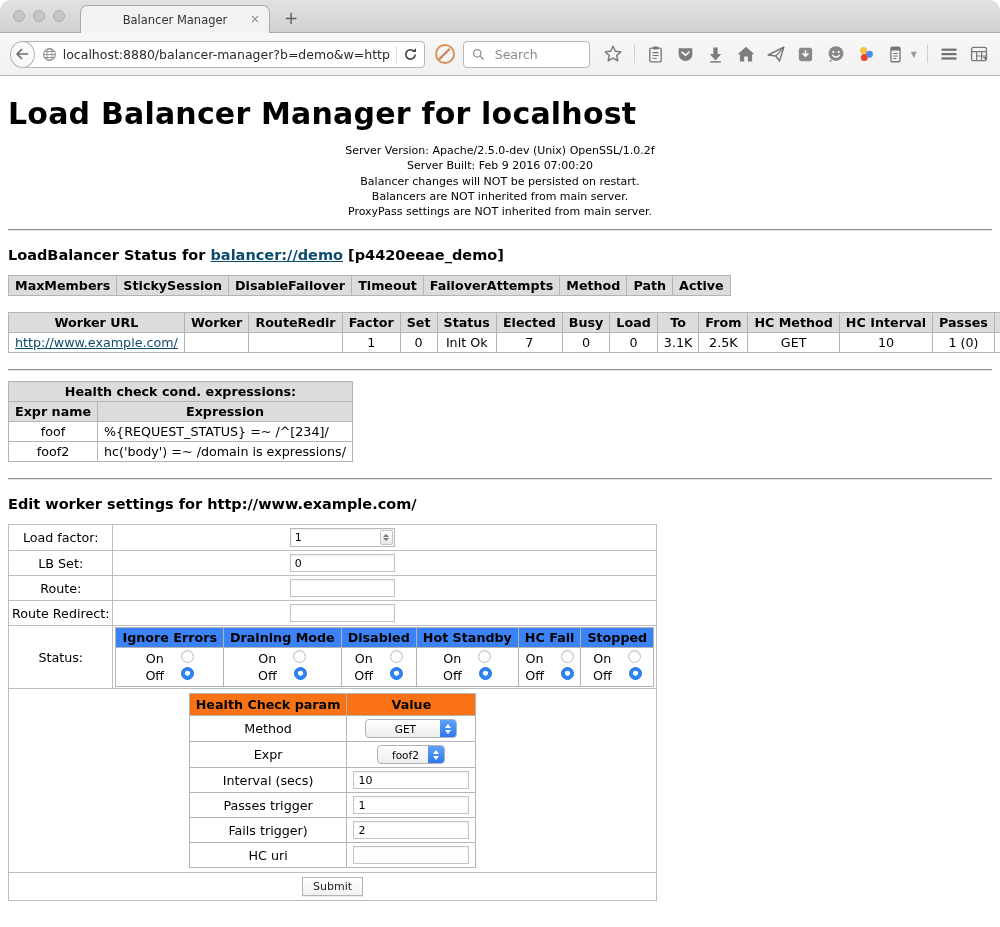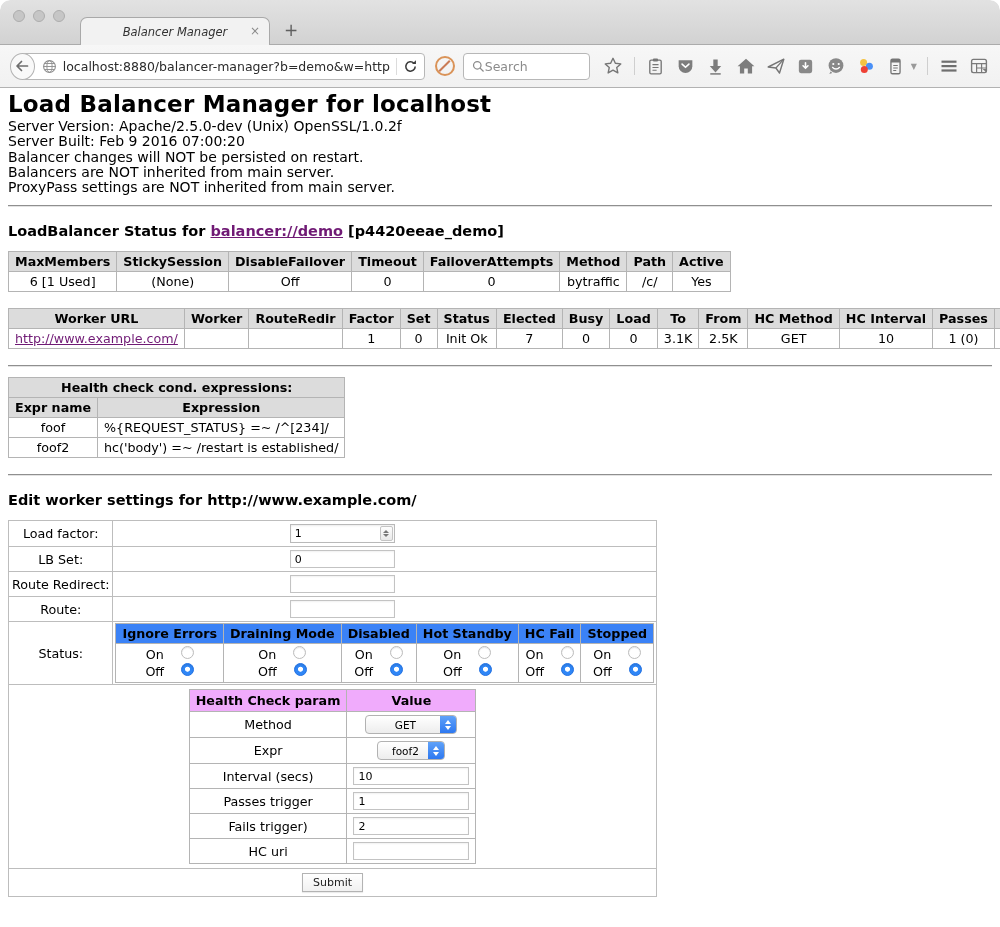--- a/index.html
+++ b/index.html
@@ -1,50 +1,50 @@
 <!DOCTYPE html>
 <html><head>
 <meta charset="utf-8">
 <style>
   * { margin:0; padding:0; box-sizing:border-box; }
   html,body { background:#fff; }
   body { width:1000px; height:927px; font-family:"DejaVu Sans","Liberation Sans",sans-serif; overflow:hidden; }
   .window { width:1000px; height:927px; border-radius:10px 10px 0 0; overflow:hidden; background:#fff; }
 
   
-  .tabbar { height:45px; background:linear-gradient(#e2e2e2,#d2d2d2); border-bottom:1px solid #ababab; position:relative; border-radius:10px 10px 0 0;font-style:italic; }
+  .tabbar { height:33px; background:linear-gradient(#e2e2e2,#d2d2d2); border-bottom:1px solid #ababab; position:relative; border-radius:10px 10px 0 0; }
   .traffic { position:absolute; top:10px; left:13px; display:flex; gap:8px; }
   .tl-dot { width:12px; height:12px; border-radius:50%; background:#c6c6c6; border:1px solid #adadad; }
   .tab { position:absolute; left:80px; bottom:-1px; width:190px; height:28px; background:#f2f2f2; border:1px solid #a9a9a9; border-bottom:none; border-radius:7px 7px 0 0; display:flex; align-items:center; justify-content:center; }
   .tab-title { font-size:11.5px; color:#333; }
   .tab-close { position:absolute; right:9px; top:7px; font-size:12px; color:#8a8a8a; line-height:12px; cursor:default; }
   .newtab { position:absolute; left:284px; bottom:4px; font-size:17px; color:#5f5f5f; }
 
   .toolbar { height:43px; background:linear-gradient(#f7f7f7,#f1f1f1); border-bottom:1px solid #b2b2b2; display:flex; align-items:center; padding:0 10px; }
   .back-btn { width:27px; height:27px; border-radius:50%; border:1px solid #b3b3b3; background:#f9f9f9; display:flex; align-items:center; justify-content:center; margin-right:-14px; position:relative; z-index:2; }
   .urlbar { width:404px; height:27px; background:#fff; border:1px solid #b7b7b7; border-radius:4px; display:flex; align-items:center; padding:0 6px 0 20px; gap:6px; }
   .url-text { flex:1; font-size:12.5px; color:#2b2b2b; white-space:nowrap; overflow:hidden; }
   .url-sep { width:1px; height:17px; background:#dcdcdc; }
   .blocked { width:20px; height:20px; margin:0 8px 0 10px; position:relative; flex:none; }
   .blocked .ring { position:absolute; inset:0; border:2px solid #d5813c; border-radius:50%; opacity:.85; }
   .blocked .slash { position:absolute; left:2px; top:9px; width:15px; height:2px; background:#c2653a; transform:rotate(-45deg); opacity:.85; }
-  .searchbar { width:138px; height:27px; background:#fff; border:1px solid #b7b7b7; border-radius:4px; display:flex; align-items:center; padding:0 8px; gap:0;text-align:center; }
+  .searchbar { width:138px; height:27px; background:#fff; border:1px solid #b7b7b7; border-radius:4px; display:flex; align-items:center; padding:0 8px; gap:10px;text-align:center; }
   .search-ph { font-size:12.5px; color:#8b8b8b; }
   .iconrow { display:flex; align-items:center; margin-left:12px; gap:8px; }
   .ticon { width:22px; height:22px; display:flex; align-items:center; justify-content:center; flex:none; }
   .vsep { width:1px; height:18px; background:#cfcfcf; margin:0 2px; }
   .caret-down { font-size:8px; color:#9a9a9a; margin-left:-4px; }
 
   
   .content { padding:0 8px; background:#fff; height:851px; font-size:13px; color:#000; }
-  h1.pagetitle { font-size:23px; font-weight:bold; padding-top:3px; margin-bottom:2px; letter-spacing:.2px; }
-  .server-info div { line-height:15.3px; font-size:14px; }
+  h1.pagetitle { font-size:30px; font-weight:bold; padding-top:20px; margin-bottom:12px; letter-spacing:.2px; }
+  .server-info div { line-height:15.3px; font-size:11px;text-align:center; }
   hr.rule { border:none; border-top:1px solid #8f8f8f; border-bottom:1px solid #e3e3e3; margin:10px 0; }
   h3.sect { font-size:14.5px; font-weight:bold; margin:16px 0 12px; }
-  a.vlink { color:#701a75; text-decoration:underline; }
+  a.vlink { color:#0c4a6e; text-decoration:underline; }
 
   table.t { border-collapse:collapse; margin-bottom:16px; font-size:12.7px; }
   table.t th, table.t td { border:1px solid #b4b4b4; padding:2px 6px; text-align:center; white-space:nowrap;margin-top:32px; }
   table.t th { background:#dcdcdc; font-weight:bold; }
   table.t { border:1px solid #979797; }
   table.worker { width:984px; }
   td.cell-left { text-align:left !important; }
 
   
   table.formt { border-collapse:collapse; width:564px; border:1px solid #a8a8a8; font-size:12.7px; margin-bottom:4px; }
@@ -60,21 +60,21 @@
 
   table.statust { border-collapse:collapse; width:100%; border:1px solid #a8a8a8; font-size:12.7px; }
   table.statust th, table.statust td { border:1px solid #b4b4b4; padding:2px 6px; text-align:center; white-space:nowrap; }
   table.statust th { background:#3b82f6; }
   .radio-line { display:flex; align-items:flex-start; justify-content:center; gap:17px; line-height:17px; }
   .radio { width:13px; height:13px; border-radius:50%; background:#fff; border:1px solid #bcbcbc; box-shadow:inset 0 1px 1px rgba(0,0,0,.1); flex:none; }
   .radio.checked { border:1px solid #2572e2; background:radial-gradient(circle at 50% 47%, #fff 0 2.2px, #2f86f6 2.8px 100%); }
 
   table.hct { border-collapse:collapse; border:1px solid #a8a8a8; font-size:12.7px; margin:2px auto; }
   table.hct th, table.hct td { border:1px solid #b4b4b4; padding:3px 6px; text-align:center; white-space:nowrap; }
-  table.hct th { background:#f0abfc; }
+  table.hct th { background:#f97316; }
   table.hct td.hclabel { width:140px; }
   table.hct td.hcval { width:127px; }
   .mac-select { display:inline-flex; align-items:center; height:19px; border:1px solid #b2b2b2; border-radius:4px; background:linear-gradient(#fff,#ededed); font-size:10.5px; overflow:hidden; vertical-align:middle; }
   .sel-text { flex:1; text-align:center; padding:0 4px 0 8px; }
   .sel-stepper { width:16px; height:19px; background:linear-gradient(#62a4f9,#2b76f0); display:flex; flex-direction:column; align-items:center; justify-content:center; gap:2px; }
   .chev-up { width:0; height:0; border-left:3.5px solid transparent; border-right:3.5px solid transparent; border-bottom:4px solid #fff; }
   .chev-dn { width:0; height:0; border-left:3.5px solid transparent; border-right:3.5px solid transparent; border-top:4px solid #fff; }
   .submit-cell { text-align:center; padding:4px !important; }
   .submit-btn { font-family:"DejaVu Sans",sans-serif; font-size:11px; color:#222; padding:2px 10px; border:1px solid #b3b3b3; border-radius:0; background:linear-gradient(#ffffff,#f1f1f1); box-shadow:0 1px 1px rgba(0,0,0,.08); }
 </style>
@@ -232,30 +232,20 @@
       <tbody>
           <tr>
         <th>MaxMembers</th>
         <th>StickySession</th>
         <th>DisableFailover</th>
         <th>Timeout</th>
         <th>FailoverAttempts</th>
         <th>Method</th>
         <th>Path</th>
         <th>Active</th>
-      </tr>
-      <tr>
-        <td>6 [1 Used]</td>
-        <td>(None)</td>
-        <td>Off</td>
-        <td>0</td>
-        <td>0</td>
-        <td>bytraffic</td>
-        <td>/c/</td>
-        <td>Yes</td>
       </tr>
     </tbody>
       </table>
 
     <table class="t worker">
       <tbody>
           <tr>
         <th>Worker URL</th>
         <th>Worker</th>
         <th>RouteRedir</th>
@@ -304,21 +294,21 @@
       <tr>
         <th>Expr name</th>
         <th>Expression</th>
       </tr>
       <tr>
         <td>foof</td>
         <td class="cell-left">%{REQUEST_STATUS} =~ /^[234]/</td>
       </tr>
       <tr>
         <td>foof2</td>
-        <td class="cell-left">hc('body') =~ /restart is established/</td>
+        <td class="cell-left">hc('body') =~ /domain is expressions/</td>
       </tr>
     </tbody>
       </table>
 
     <hr class="rule">
 
     <h3 class="sect">Edit worker settings for http://www.example.com/</h3>
 
     <table class="formt">
       <tbody>
@@ -332,25 +322,25 @@
                   <span class="spin-dn"></span>
                 </span>
           </span>
         </td>
       </tr>
       <tr>
         <td class="flabel">LB Set:</td>
         <td class="fval"><input class="ti" style="width: 105px;" value="0"></td>
       </tr>
       <tr>
+        <td class="flabel">Route:</td>
+        <td class="fval"><input class="ti" style="width: 105px;" value=""></td>
+      </tr>
+      <tr>
         <td class="flabel">Route Redirect:</td>
-        <td class="fval"><input class="ti" style="width: 105px;" value=""></td>
-      </tr>
-      <tr>
-        <td class="flabel">Route:</td>
         <td class="fval"><input class="ti" style="width: 105px;" value=""></td>
       </tr>
       <tr>
         <td class="flabel">Status:</td>
         <td style="padding:1px 2px;">
           <table class="statust">
             <tbody>
                   <tr>
               <th>Ignore Errors</th>
               <th>Draining Mode</th>

